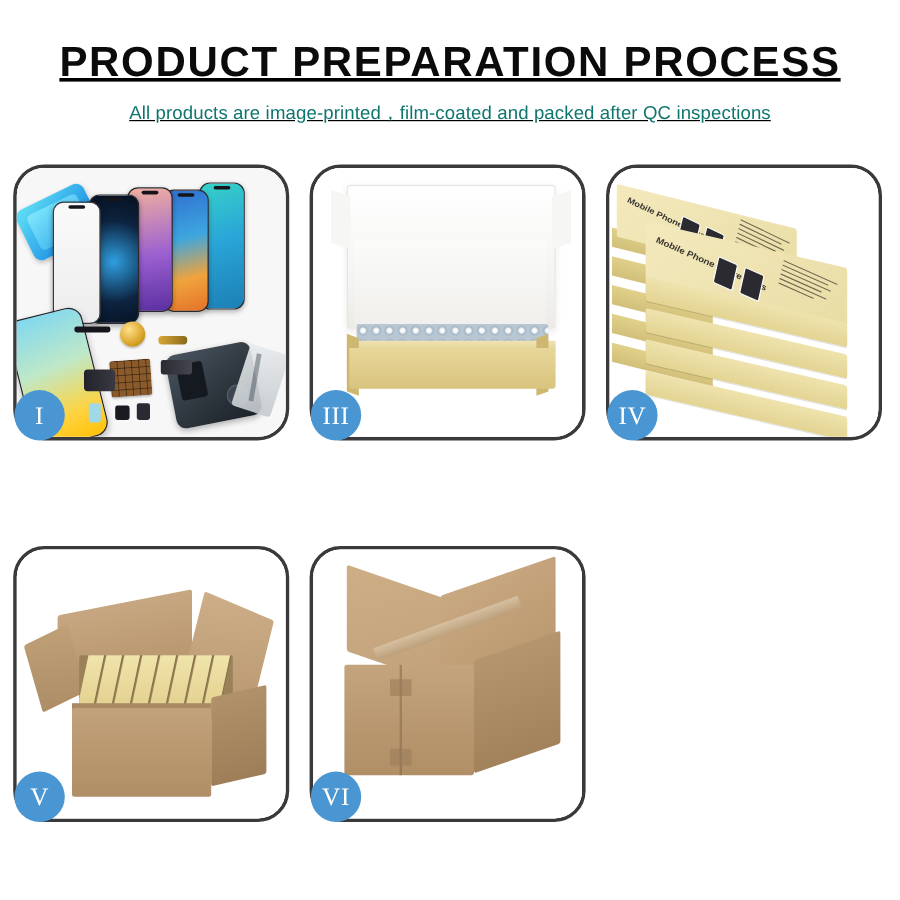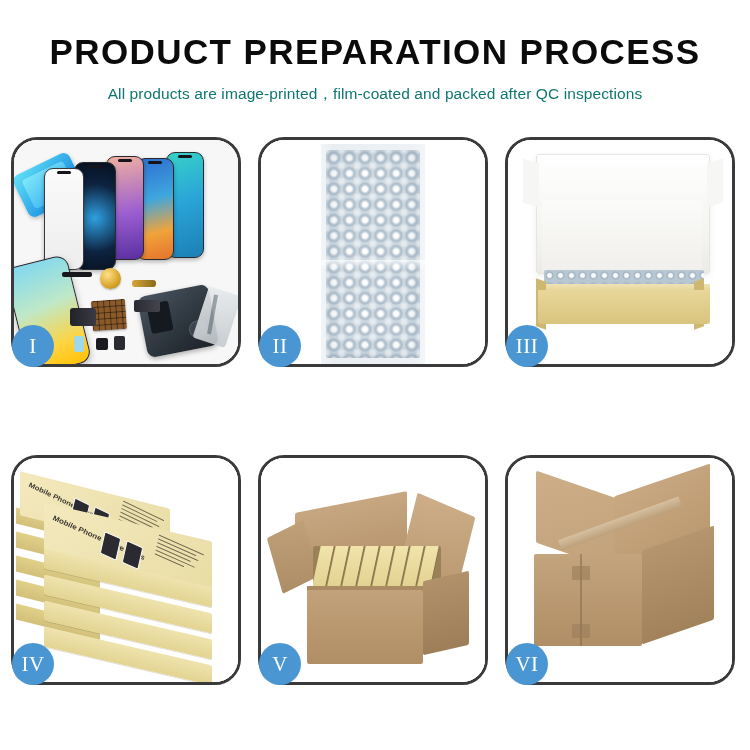--- a/index.html
+++ b/index.html
@@ -1,21 +1,21 @@
 <!DOCTYPE html>
 <html><head>
 <meta charset="utf-8">
 <style>
   html,body{margin:0;padding:0;}
   body{
     width:750px;height:750px;background:#ffffff;
     font-family:"Liberation Sans", sans-serif;
     overflow:hidden;
   }
-  .page{position:relative;width:750px;height:750px;}
+  .page{position:relative;width:750px;height:750px;text-decoration:underline;}
 
   
   .header{text-align:center;padding-top:34px;}
   .title{
     font-size:35px;font-weight:700;color:#0b0b0b;
     letter-spacing:1.4px;line-height:1;
     font-family:"Liberation Sans", sans-serif;
   }
   .subtitle{
     margin-top:15px;font-size:15.5px;color:#0f766e;
@@ -380,29 +380,20 @@
         <div class="part flex3"></div>
         <div class="part flex4"></div>
         <div class="part scr1"></div>
         <div class="part scr2"></div>
         <div class="part scr3"></div>
         <div class="tweez"></div>
       </div>
       <div class="badge">I</div>
     </div>
 
-    <div class="panel">
-      <div class="stage">
-        <div class="wrapbg"></div>
-        <div class="sheet"></div>
-        <div class="bubbles"></div>
-        <div class="sheen"></div>
-      </div>
-      <div class="badge">II</div>
-    </div>
 
     <div class="panel">
       <div class="stage">
         <div class="p3"></div>
         <div class="lidflap"></div>
         <div class="foam"></div>
         <div class="bubbleband"></div>
         <div class="boxtoprim"></div>
         <div class="boxlipL"></div>
         <div class="boxlipR"></div>

